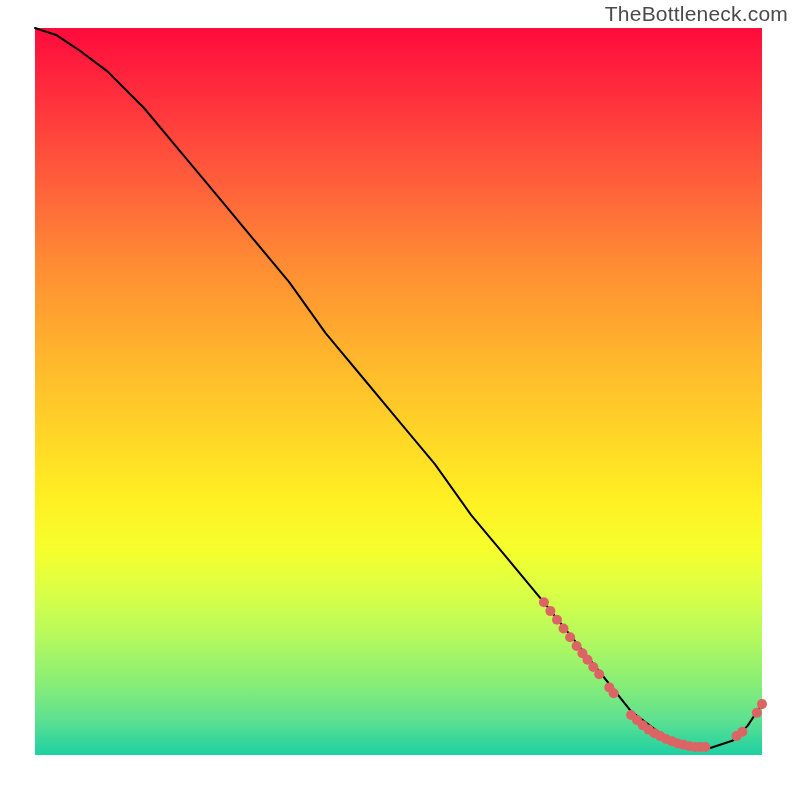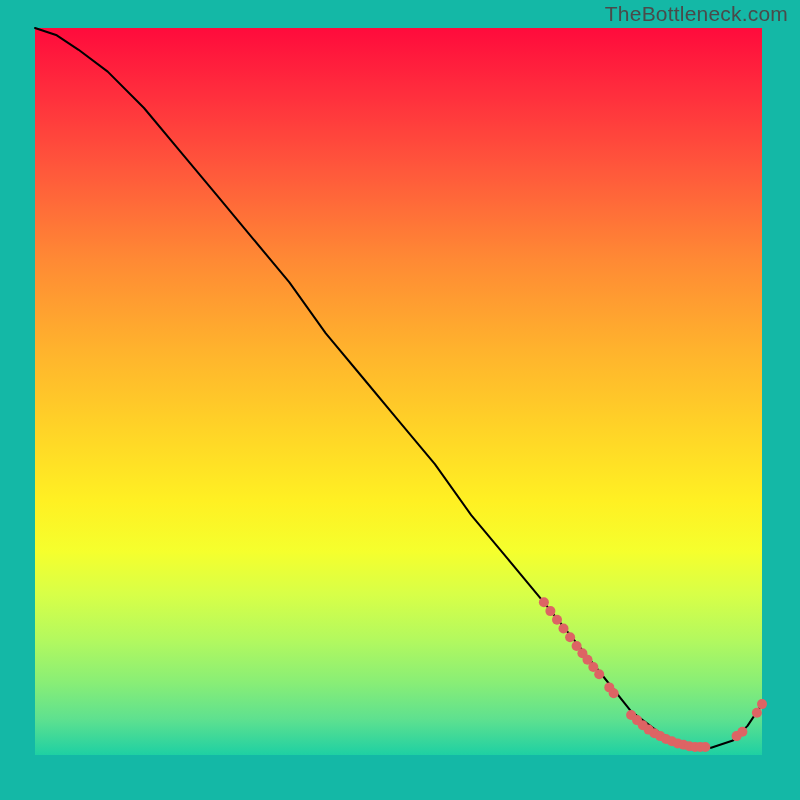--- a/index.html
+++ b/index.html
@@ -8,21 +8,21 @@
     width: 800px;
     height: 800px;
     background: #000;
     font-family: Arial, Helvetica, sans-serif;
     overflow: hidden;
   }
   .frame {
     position: relative;
     width: 800px;
     height: 800px;
-    background: #14b8a6;
+    background: #ffffff;
   }
   .watermark {
     position: absolute;
     top: 2px;
     right: 12px;
     color: #4a4a4a;
     font-size: 21px;
     letter-spacing: 0.2px;
     font-weight: 400;
     z-index: 5;

